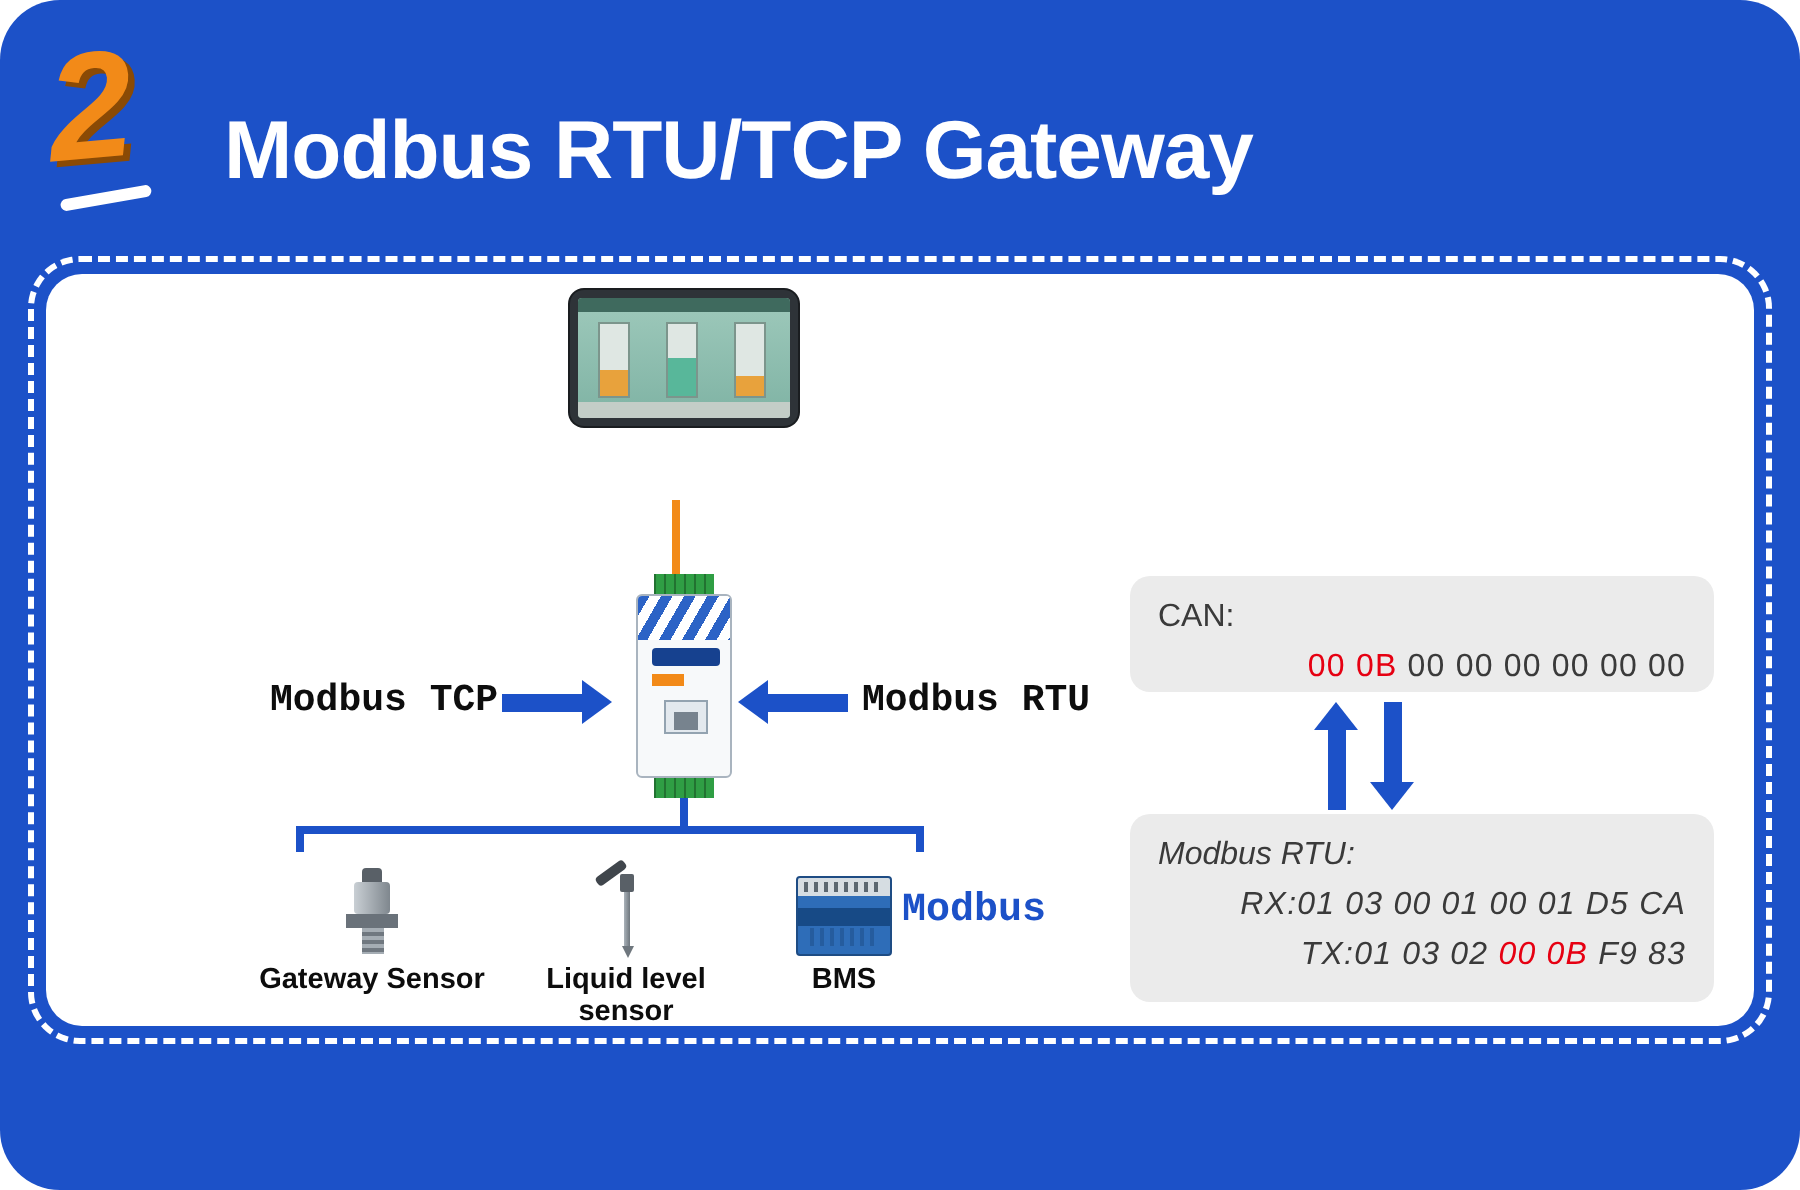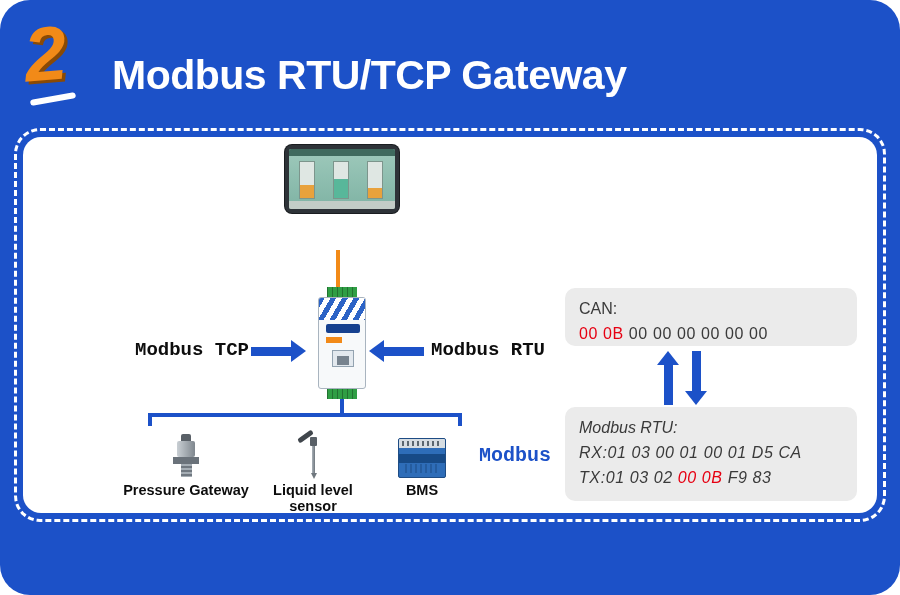--- a/index.html
+++ b/index.html
@@ -47,21 +47,21 @@
              background:repeating-linear-gradient(120deg,#2c63c6 0 5px,#ffffff 5px 10px); }
   .gw-label { position:absolute; top:26px; left:7px; width:34px; height:9px; background:#16418f; border-radius:2px; }
   .gw-chip { position:absolute; top:39px; left:7px; width:16px; height:6px; background:#f28a18; }
   .gw-port { position:absolute; top:52px; left:13px; width:22px; height:17px; background:#e3e9ee; border:1px solid #93a3b0; }
   .gw-port::after { content:""; position:absolute; left:4px; top:5px; width:12px; height:9px; background:#77838e; }
 
   
   .lbl { position:absolute; font-weight:bold; color:#0d0d0d; font-size:19px; white-space:nowrap;font-family:Liberation Mono, monospace; }
   .lbl-tcp { left:112px; top:202px; }
   .lbl-rtu { left:408px; top:202px; }
-  .lbl-bus { left:456px; top:307px; color:#1c51c8; font-size:20px; }
+  .lbl-bus { left:428px; top:307px; color:#1c51c8; font-size:20px; }
 
   .arrow-h { position:absolute; display:flex; align-items:center; height:22px; top:203px; }
   .arrow-h i { display:block; font-style:normal; }
   .arrow-h .shaft { width:40px; height:9px; background:#1c51c8; }
   .head-r { width:0; height:0; border-top:11px solid transparent; border-bottom:11px solid transparent; border-left:15px solid #1c51c8; }
   .head-l { width:0; height:0; border-top:11px solid transparent; border-bottom:11px solid transparent; border-right:15px solid #1c51c8; }
   .arrow-h.right { left:228px; }
   .arrow-h.left  { left:346px; }
 
   
@@ -99,21 +99,21 @@
   .d1 { left:100px; width:126px; }
   .d2 { left:227px; width:126px; }
   .d3 { left:375px; width:48px; }
 
   
   .frame { position:absolute; left:542px; width:292px; background:#ebebeb; border-radius:10px;
            padding:9px 14px; color:#3a3a3a; font-size:16px; }
   .can-frame { top:151px; height:58px; }
   .mb-frame  { top:270px; height:94px;font-style:italic; }
   .frame-title { line-height:24px; }
-  .frame-line { line-height:25px; letter-spacing:0.6px; white-space:nowrap; }
+  .frame-line { line-height:25px; letter-spacing:0.6px; white-space:nowrap;text-align:right; }
   .hl { color:#e60012; }
 
   
   .arrow-v { position:absolute; top:214px; width:22px; height:54px; display:flex; flex-direction:column; align-items:center; }
   .arrow-v i { display:block; font-style:normal; }
   .vshaft { width:9px; flex:1; background:#1c51c8; }
   .vhead-u { width:0; height:0; border-left:11px solid transparent; border-right:11px solid transparent; border-bottom:14px solid #1c51c8; }
   .vhead-d { width:0; height:0; border-left:11px solid transparent; border-right:11px solid transparent; border-top:14px solid #1c51c8; }
   .arrow-v.up { left:634px; }
   .arrow-v.down { left:662px; }
@@ -188,21 +188,21 @@
         <div class="lls-rod"></div>
         <div class="lls-tip"></div>
       </div>
       <div class="bms">
         <div class="bms-top"></div>
         <div class="bms-pins"></div>
         <div class="bms-band"></div>
         <div class="bms-vents"></div>
       </div>
 
-      <div class="devlbl d1">Pressure Gateway</div>
+      <div class="devlbl d1">Gateway Sensor</div>
       <div class="devlbl d2">Liquid level sensor</div>
       <div class="devlbl d3">BMS</div>
 
       <div class="frame can-frame">
         <div class="frame-title">CAN:</div>
         <div class="frame-line"><span class="hl">00 0B</span><span> 00 00 00 00 00 00</span></div>
       </div>
 
       <div class="arrow-v up">
           <i class="vhead-u"></i>

